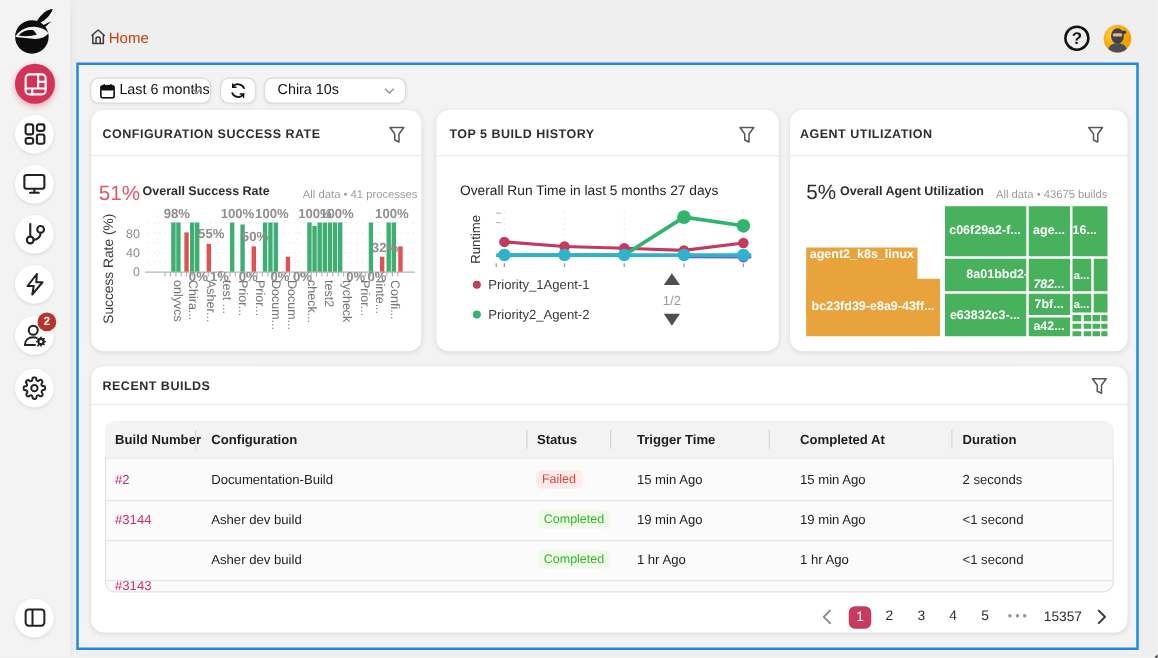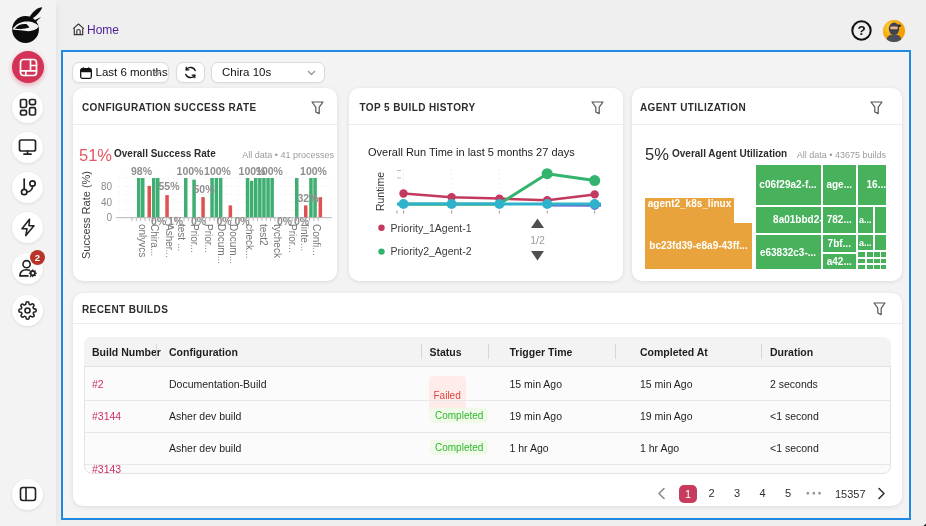--- a/index.html
+++ b/index.html
@@ -71,21 +71,21 @@
     <svg width="18" height="16" viewBox="0 0 18 16" fill="none" stroke="#222" stroke-width="1.6" stroke-linejoin="round">
       <rect x="1.5" y="1.5" width="15" height="13" rx="2.5"></rect>
       <path d="M7 1.5 V14.5"></path>
     </svg>
   </div>
 <div class="abs" style="left:30px;top:250px;width:15px;height:15px;border-radius:50%;background:#b8342a;color:#fff;font-size:9.5px;font-weight:bold;display:flex;align-items:center;justify-content:center;">2</div>
 <svg class="abs" style="left:72px;top:22.5px" width="13" height="13" viewBox="0 0 13 13" fill="none" stroke="#3a3a3a" stroke-width="1.2" stroke-linejoin="round">
     <path d="M1.2 5.6 L6.5 1 L11.8 5.6 M2.3 5.2 V11.7 H10.7 V5.2"></path>
     <path d="M4.8 11.7 V8.2 a1.7 1.7 0 0 1 3.4 0 V11.7"></path>
   </svg>
-<div class="abs" style="left:87px;top:23px;font-size:12px;color:#4c1d95;">Home</div>
+<div class="abs" style="left:87px;top:23px;font-size:12px;color:#c2410c;">Home</div>
 <svg class="abs" style="left:851px;top:20px" width="21" height="21" viewBox="0 0 21 21">
     <circle cx="10.5" cy="10.5" r="9.2" fill="none" stroke="#111" stroke-width="2"></circle>
     <text x="10.5" y="15" font-size="13.5" font-weight="bold" fill="#111" text-anchor="middle" font-family="Liberation Sans">?</text>
   </svg>
 <svg class="abs" style="left:882px;top:19px" width="24" height="24" viewBox="0 0 24 24">
 <defs>
       <radialGradient id="av" cx="35%" cy="35%">
         <stop offset="0%" stop-color="#ffd840"></stop>
         <stop offset="100%" stop-color="#f59f00"></stop>
       </radialGradient>
@@ -331,24 +331,24 @@
   </div>
 <div class="abs" style="left:755.5px;top:206.5px;width:65.0px;height:26.5px;background:#48b15c;display:flex;align-items:center;justify-content:center;overflow:hidden;">
     <span style="font-size:10px;font-weight:bold;color:#fff;white-space:nowrap;padding-left:28px;">8a01bbd2-...</span>
   </div>
 <div class="abs" style="left:755.5px;top:235px;width:65.0px;height:34px;background:#48b15c;display:flex;align-items:center;justify-content:center;overflow:hidden;">
     <span style="font-size:10px;font-weight:bold;color:#fff;white-space:nowrap;">e63832c3-...</span>
   </div>
 <div class="abs" style="left:823px;top:165px;width:32.5px;height:39.5px;background:#48b15c;display:flex;align-items:center;justify-content:center;overflow:hidden;">
     <span style="font-size:10px;font-weight:bold;color:#fff;white-space:nowrap;">age...</span>
   </div>
-<div class="abs" style="left:858px;top:165px;width:28px;height:39.5px;background:#48b15c;display:flex;align-items:center;justify-content:flex-end;overflow:hidden;">
+<div class="abs" style="left:858px;top:165px;width:28px;height:39.5px;background:#48b15c;display:flex;align-items:center;justify-content:flex-start;overflow:hidden;">
     <span style="font-size:10px;font-weight:bold;color:#fff;white-space:nowrap;">16...</span>
   </div>
-<div class="abs" style="left:823px;top:206.5px;width:32.5px;height:26.5px;background:#48b15c;display:flex;align-items:center;justify-content:center;overflow:hidden;">
+<div class="abs" style="left:823px;top:206.5px;width:32.5px;height:26.5px;background:#48b15c;display:flex;align-items:flex-end;justify-content:center;overflow:hidden;font-style:italic;">
     <span style="font-size:10px;font-weight:bold;color:#fff;white-space:nowrap;">782...</span>
   </div>
 <div class="abs" style="left:858px;top:206.5px;width:14.5px;height:26.5px;background:#48b15c;display:flex;align-items:center;justify-content:center;overflow:hidden;">
     <span style="font-size:9px;font-weight:bold;color:#fff;white-space:nowrap;">a...</span>
   </div>
 <div class="abs" style="left:875px;top:206.5px;width:11px;height:26.5px;background:#48b15c;display:flex;align-items:center;justify-content:center;overflow:hidden;"></div>
 <div class="abs" style="left:823px;top:235px;width:32.5px;height:17px;background:#48b15c;display:flex;align-items:center;justify-content:center;overflow:hidden;">
     <span style="font-size:10px;font-weight:bold;color:#fff;white-space:nowrap;">7bf...</span>
   </div>
 <div class="abs" style="left:858px;top:235px;width:14.5px;height:15px;background:#48b15c;display:flex;align-items:center;justify-content:center;overflow:hidden;">
@@ -384,21 +384,21 @@
 <div class="abs" style="left:509.5px;top:346px;font-size:10.5px;font-weight:bold;color:#1e1e1e;">Trigger Time</div>
 <div class="abs" style="left:640px;top:346px;font-size:10.5px;font-weight:bold;color:#1e1e1e;">Completed At</div>
 <div class="abs" style="left:770px;top:346px;font-size:10.5px;font-weight:bold;color:#1e1e1e;">Duration</div>
 <div class="abs" style="left:155.5px;top:344px;width:1px;height:15px;background:#d8d7d8;"></div>
 <div class="abs" style="left:420.5px;top:344px;width:1px;height:15px;background:#d8d7d8;"></div>
 <div class="abs" style="left:488px;top:344px;width:1px;height:15px;background:#d8d7d8;"></div>
 <div class="abs" style="left:615px;top:344px;width:1px;height:15px;background:#d8d7d8;"></div>
 <div class="abs" style="left:761px;top:344px;width:1px;height:15px;background:#d8d7d8;"></div>
 <div class="abs" style="left:92px;top:377.5px;font-size:10.5px;color:#ce2f5f;">#2</div>
 <div class="abs" style="left:169px;top:377.5px;font-size:10.5px;color:#1e1e1e;">Documentation-Build</div>
-<div class="abs" style="left:428.5px;top:375.5px;font-size:10px;color:#e4423c;background:#fdecea;border-radius:4px;padding:14px 5px;">Failed</div>
+<div class="abs" style="left:428.5px;top:375.5px;font-size:10px;color:#e4423c;background:#fdecea;border-radius:4px;padding:2px 5px;">Failed</div>
 <div class="abs" style="left:509.5px;top:377.5px;font-size:10.5px;color:#1e1e1e;">15 min Ago</div>
 <div class="abs" style="left:640px;top:377.5px;font-size:10.5px;color:#1e1e1e;">15 min Ago</div>
 <div class="abs" style="left:770px;top:377.5px;font-size:10.5px;color:#1e1e1e;">2 seconds</div>
 <div class="abs" style="left:92px;top:409.8px;font-size:10.5px;color:#ce2f5f;">#3144</div>
 <div class="abs" style="left:169px;top:409.8px;font-size:10.5px;color:#1e1e1e;">Asher dev build</div>
 <div class="abs" style="left:430px;top:407.8px;font-size:10px;color:#33b733;background:#effae8;border-radius:4px;padding:2px 5px;">Completed</div>
 <div class="abs" style="left:509.5px;top:409.8px;font-size:10.5px;color:#1e1e1e;">19 min Ago</div>
 <div class="abs" style="left:640px;top:409.8px;font-size:10.5px;color:#1e1e1e;">19 min Ago</div>
 <div class="abs" style="left:770px;top:409.8px;font-size:10.5px;color:#1e1e1e;">&lt;1 second</div>
 <div class="abs" style="left:92px;top:463px;font-size:10.5px;color:#ce2f5f;">#3143</div>

